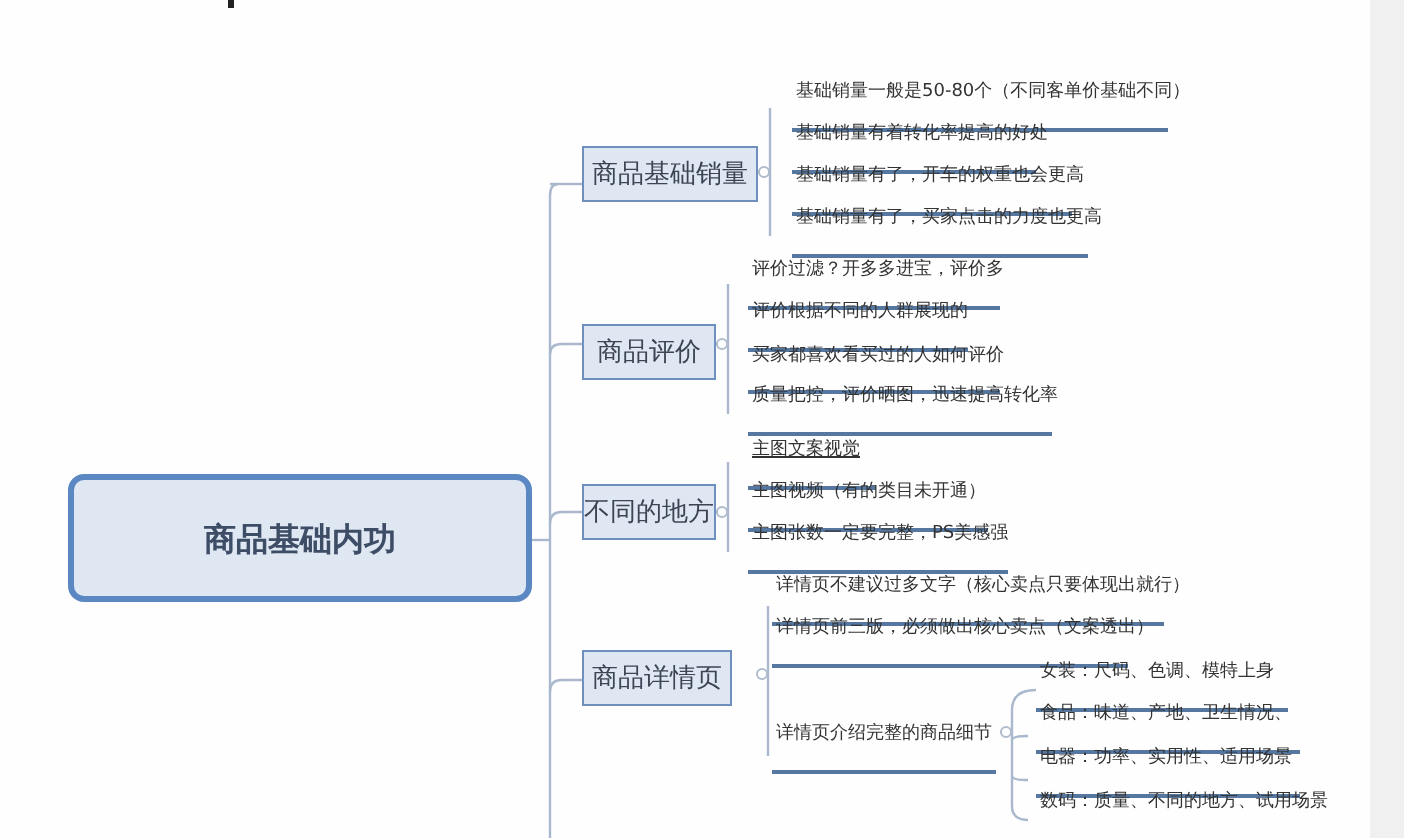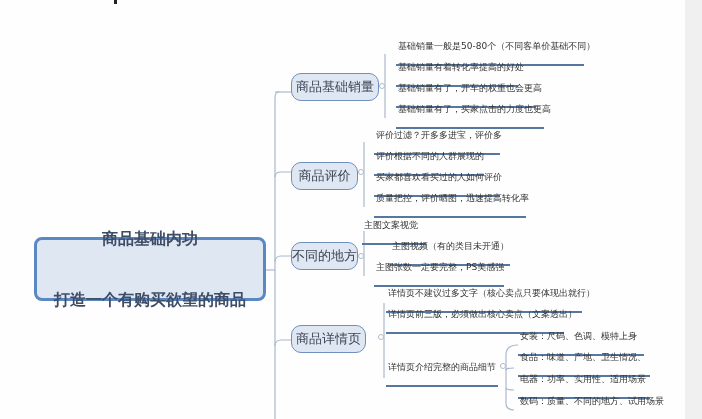--- a/index.html
+++ b/index.html
@@ -15,21 +15,21 @@
 
   .root {
     position:absolute; left:34px; top:237px; width:232px; height:64px;
     box-sizing:border-box;
     background:#dfe7f3; border:3px solid #5b87c2; border-radius:8px;
     display:flex; flex-direction:column; justify-content:center; align-items:center;
     font-weight:bold; font-size:16px; line-height:21px; color:#3d4d66;gap:40px;
   }
   .branch {
     position:absolute; box-sizing:border-box; height:28px;
-    background:#dfe7f3; border:1.5px solid #6f8fbf; border-radius:10px;
+    background:#dfe7f3; border:1.5px solid #6f8fbf; border-radius:0;
     font-size:13px; color:#3d4555;
     display:flex; align-items:center; justify-content:center;
   }
   .leaf {
     position:absolute; font-size:9px; color:#333; white-space:nowrap;
     border-bottom:2px solid #5577a0; padding:0 2px 12px 2px; line-height:12px;
   }
   svg.lines { position:absolute; left:0; top:0; }
 </style>
 </head>
@@ -70,21 +70,20 @@
     <circle cx="382" cy="86" r="2.5"></circle>
     <circle cx="361" cy="172" r="2.5"></circle>
     <circle cx="361" cy="256" r="2.5"></circle>
     <circle cx="381" cy="337" r="2.5"></circle>
     <circle cx="503" cy="366" r="2.5"></circle>
   </g>
 </svg>
 
 <div class="root">
   <span>商品基础内功</span>
-  <span>打造一个有购买欲望的商品</span>
 </div>
 
 <div class="branch" style="left:291px; top:73px; width:88px;">
   <span>商品基础销量</span>
 </div>
 <div class="leaf" style="left:396px; top:40px; width:184px;">基础销量一般是50-80个（不同客单价基础不同）</div>
 <div class="leaf" style="left:396px; top:61px; width:118px;">基础销量有着转化率提高的好处</div>
 <div class="leaf" style="left:396px; top:82px; width:136px;">基础销量有了，开车的权重也会更高</div>
 <div class="leaf" style="left:396px; top:103px; width:144px;">基础销量有了，买家点击的力度也更高</div>
 
@@ -92,22 +91,22 @@
   <span>商品评价</span>
 </div>
 <div class="leaf" style="left:374px; top:129px; width:122px;">评价过滤？开多多进宝，评价多</div>
 <div class="leaf" style="left:374px; top:150px; width:106px;">评价根据不同的人群展现的</div>
 <div class="leaf" style="left:374px; top:171px; width:122px;font-family:Liberation Serif, serif;">买家都喜欢看买过的人如何评价</div>
 <div class="leaf" style="left:374px; top:192px; width:148px;text-align:center;">质量把控，评价晒图，迅速提高转化率</div>
 
 <div class="branch" style="left:291px; top:242px; width:67px;">
   <span>不同的地方</span>
 </div>
-<div class="leaf" style="left:362px; top:219px; width:60px;">主图文案视觉</div>
-<div class="leaf" style="left:390px; top:240px; width:116px;">主图视频（有的类目未开通）</div>
+<div class="leaf" style="left:374px; top:219px; width:60px;text-decoration:underline;">主图文案视觉</div>
+<div class="leaf" style="left:374px; top:240px; width:116px;">主图视频（有的类目未开通）</div>
 <div class="leaf" style="left:374px; top:261px; width:126px;">主图张数一定要完整，PS美感强</div>
 
 <div class="branch" style="left:291px; top:325px; width:75px;justify-content:center;">
   <span>商品详情页</span>
 </div>
 <div class="leaf" style="left:386px; top:287px; width:192px;">详情页不建议过多文字（核心卖点只要体现出就行）</div>
 <div class="leaf" style="left:386px; top:308px; width:174px;">详情页前三版，必须做出核心卖点（文案透出）</div>
 <div class="leaf" style="left:386px; top:361px; width:108px;">详情页介绍完整的商品细节</div>
 
 <div class="leaf" style="left:518px; top:330px; width:122px;">女装：尺码、色调、模特上身</div>

